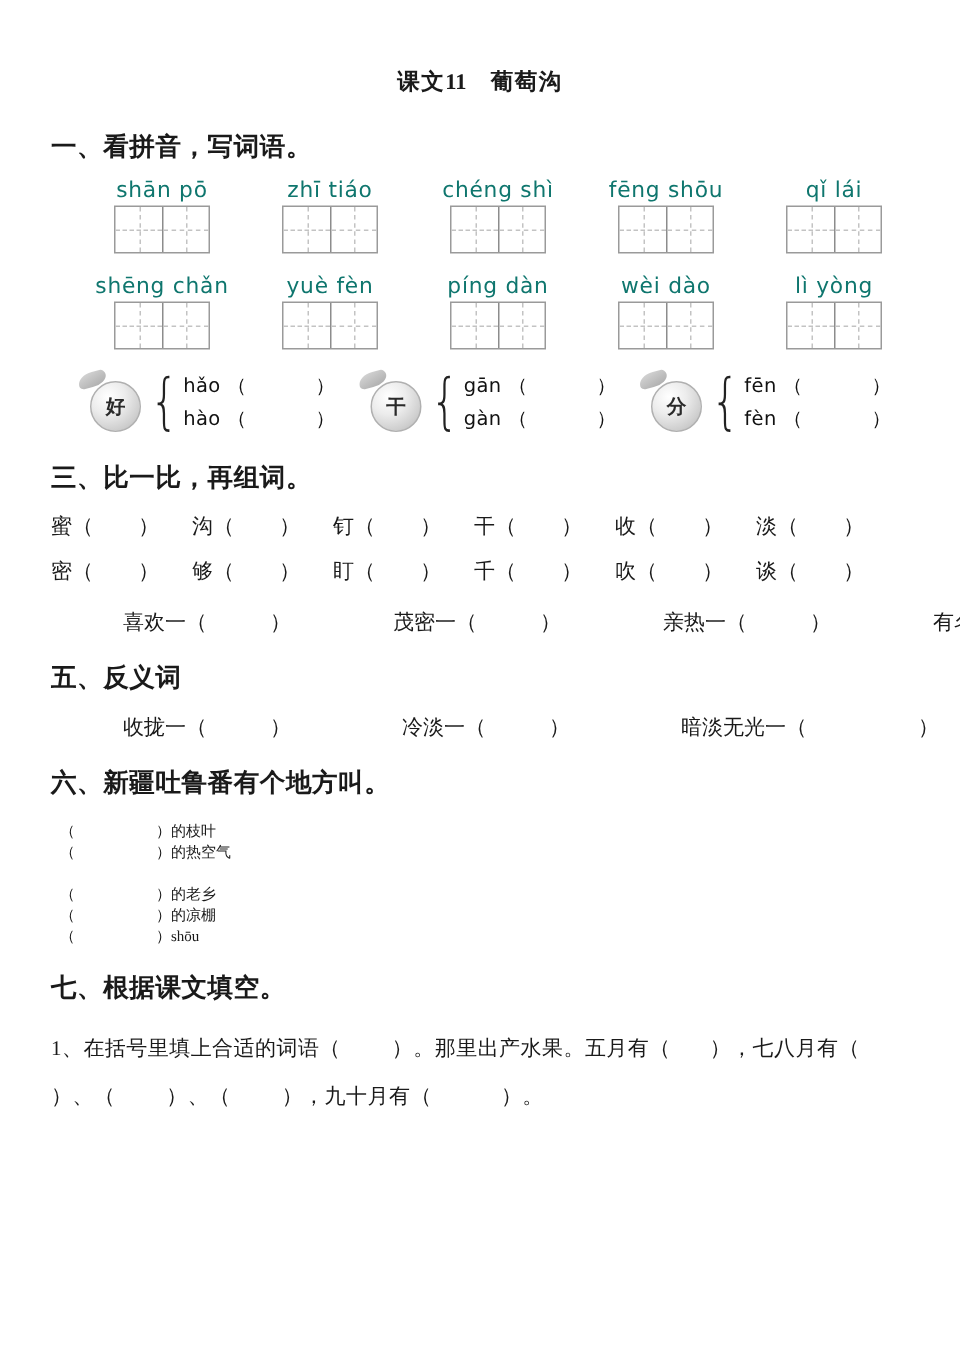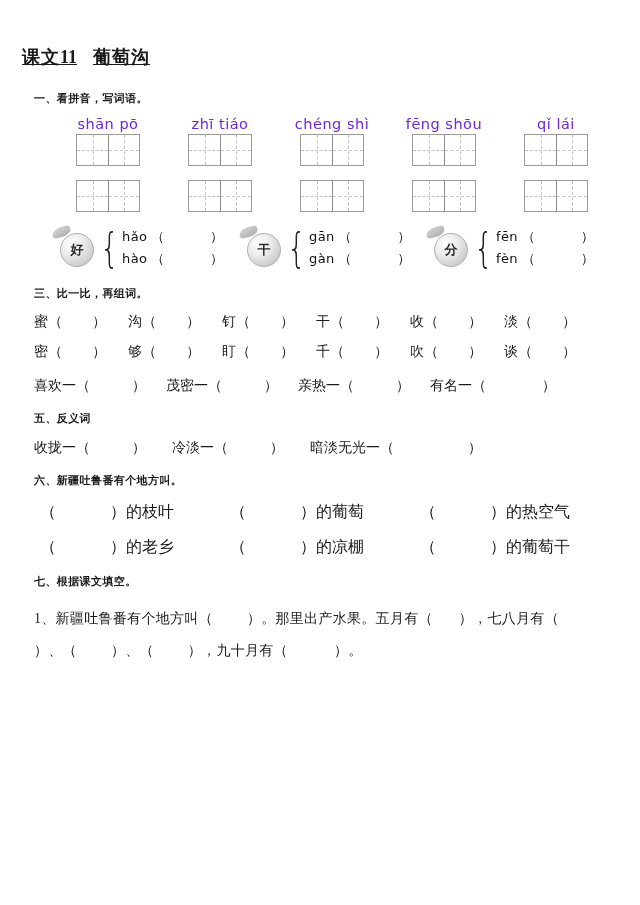--- a/index.html
+++ b/index.html
@@ -17,33 +17,32 @@
     overflow: hidden;
   }
   .page {
     width: 640px;
     height: 905px;
     box-sizing: border-box;
     padding: 40px 22px 10px 22px;
     position: relative;
   }
   .doc-title {
-    text-align: left;
-    font-size: 18px;
+    text-align: center;
+    font-size: 15px;
     font-weight: bold;
     letter-spacing: 1px;
     margin: 5px 0 22px 0;
     font-family: "Liberation Serif", "DejaVu Serif", serif;
-    text-decoration: underline;
   }
   .doc-title .t-num { letter-spacing: 0; }
   .doc-title .t-gap { display: inline-block; width: 16px; }
 
   .sec-head {
-    font-size: 11px;
+    font-size: 17px;
     font-weight: bold;
     margin: 0 0 4px 0;
     padding-left: 12px;
     letter-spacing: 0.4px;
     font-family: Liberation Mono, monospace;
   }
 
   
   .pinyin-block { margin-bottom: 2px; }
   .pinyin-row {
@@ -51,21 +50,21 @@
     padding-left: 30px;
     margin-top: 10px;
     margin-bottom: 2px;
   }
   .pinyin-cell {
     width: 112px;
     text-align: center;
     font-family: "DejaVu Sans", "Liberation Sans", sans-serif;
     font-size: 14.5px;
     letter-spacing: 0.5px;
-    color: #6d28d9;
+    color: #0f766e;
   }
   .grid-row {
     display: flex;
     padding-left: 30px;
     margin-bottom: 14px;
   }
   .grid-cell {
     width: 112px;
     display: flex;
     justify-content: center;
@@ -191,33 +190,34 @@
   .cmp-item .pr { letter-spacing: 0; }
   .cmp-item .sp { display: inline-block; width: 30px; }
 
   
   .word-row {
     padding-left: 12px;
     margin-top: 13px;
     font-size: 14px;
     white-space: nowrap;
   }
-  .word-row .item { display: inline-block; }
+  .word-row .item { display: inline-block; margin-left: 48px; }
   .word-row .gap-s { display: inline-block; width: 20px; }
   .word-row .gap-m { display: inline-block; width: 26px; }
   .word-row .blank-s { display: inline-block; width: 42px; }
   .word-row .blank-m { display: inline-block; width: 56px; }
   .word-row .blank-l { display: inline-block; width: 74px; }
 
   
   .fill-row {
     display: flex;
     padding-left: 18px;
     margin-top: 14px;
-    font-size: 16px;
+    font-size: 10px;
+    flex-direction: column;
   }
   .fill-item {
     width: 190px;
     white-space: nowrap;
   }
   .fill-item .blank { display: inline-block; width: 54px; }
 
   
   .passage {
     padding-left: 12px;
@@ -281,20 +281,27 @@
         <div class="grid-cell">
             <div class="tian">
               <div class="half"></div>
               <div class="half"></div>
             </div>
           </div>
       </div>
     </div>
 
     <div class="pinyin-block">
+      <div class="pinyin-row">
+        <div class="pinyin-cell">shēng chǎn</div>
+        <div class="pinyin-cell">yuè fèn</div>
+        <div class="pinyin-cell">píng dàn</div>
+        <div class="pinyin-cell">wèi dào</div>
+        <div class="pinyin-cell">lì  yòng</div>
+      </div>
       <div class="grid-row">
         <div class="grid-cell">
             <div class="tian">
               <div class="half"></div>
               <div class="half"></div>
             </div>
           </div>
         <div class="grid-cell">
             <div class="tian">
               <div class="half"></div>
@@ -398,29 +405,28 @@
     <div class="word-row">
       <span class="item"><span>收拢</span><span>一</span><span>（</span><span class="blank-s"></span><span>）</span></span><span class="gap-m"></span><span class="item"><span>冷淡</span><span>一</span><span>（</span><span class="blank-s"></span><span>）</span></span><span class="gap-m"></span><span class="item"><span>暗淡无光</span><span>一</span><span>（</span><span class="blank-l"></span><span>）</span></span>
     </div>
   </div>
 
   <div class="sec sec-gap-1">
     <div class="sec-head">六、新疆吐鲁番有个地方叫。</div>
 
     <div class="fill-row">
       <div class="fill-item"><span>（</span><span class="blank"></span><span>）</span><span>的枝叶</span></div>
-      <div class="fill-item"><span>（</span><span class="blank"></span><span>）</span><span>的葡萄</span></div>
       <div class="fill-item"><span>（</span><span class="blank"></span><span>）</span><span>的热空气</span></div>
     </div>
 
     <div class="fill-row">
       <div class="fill-item"><span>（</span><span class="blank"></span><span>）</span><span>的老乡</span></div>
       <div class="fill-item"><span>（</span><span class="blank"></span><span>）</span><span>的凉棚</span></div>
-      <div class="fill-item"><span>（</span><span class="blank"></span><span>）</span><span>的葡萄干</span></div>
+      <div class="fill-item"><span>（</span><span class="blank"></span><span>）</span><span>shōu</span></div>
     </div>
   </div>
 
   <div class="sec sec-gap-1">
     <div class="sec-head">七、根据课文填空。</div>
-    <div class="passage"><span>1、</span><span>新疆吐鲁番有个地方叫（</span><span class="blank-sm"></span><span>）。那里出产水果。五月有（</span><span class="blank-xs"></span><span>），七八</span><span>月有（</span><span class="blank-sm"></span><span>）、（</span><span class="blank-sm"></span><span>）、（</span><span class="blank-sm"></span><span>），九十月有（</span><span class="blank-md"></span><span>）。</span></div>
+    <div class="passage"><span>1、</span><span>在括号里填上合适的词语（</span><span class="blank-sm"></span><span>）。那里出产水果。五月有（</span><span class="blank-xs"></span><span>），七八</span><span>月有（</span><span class="blank-sm"></span><span>）、（</span><span class="blank-sm"></span><span>）、（</span><span class="blank-sm"></span><span>），九十月有（</span><span class="blank-md"></span><span>）。</span></div>
   </div>
 
 </div>
 
 </body></html>

